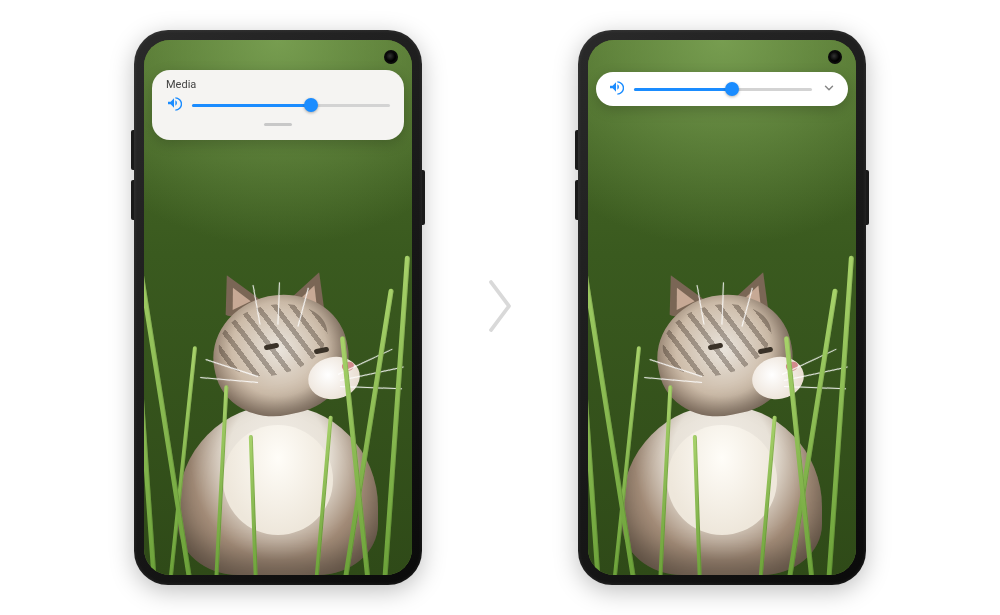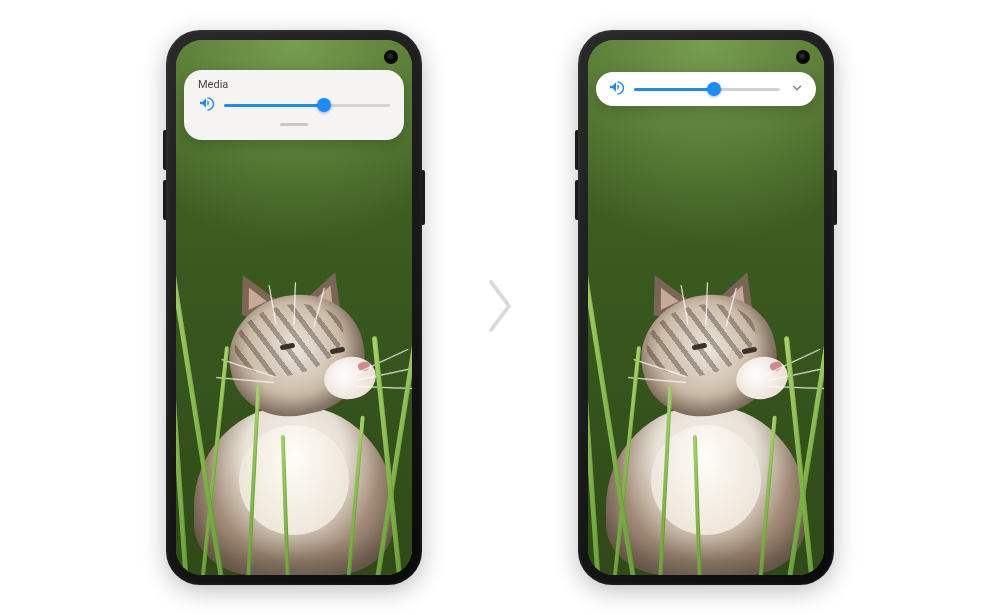--- a/index.html
+++ b/index.html
@@ -8,21 +8,21 @@
     height: 615px;
     background: #ffffff;
     display: flex;
     align-items: center;
     justify-content: center;
     gap: 60px;
     font-family: -apple-system, BlinkMacSystemFont, 'Segoe UI', Roboto, sans-serif;
   }
 
   .phone {
-    width: 256px;
+    width: 288px;
     height: 555px;
     background: linear-gradient(135deg, #2a2a2a, #0a0a0a);
     border-radius: 34px;
     padding: 10px;
     position: relative;
     box-shadow: 0 6px 24px rgba(0,0,0,0.25), inset 0 0 4px rgba(255,255,255,0.1);
   }
 
   .side-buttons-left {
     position: absolute;

